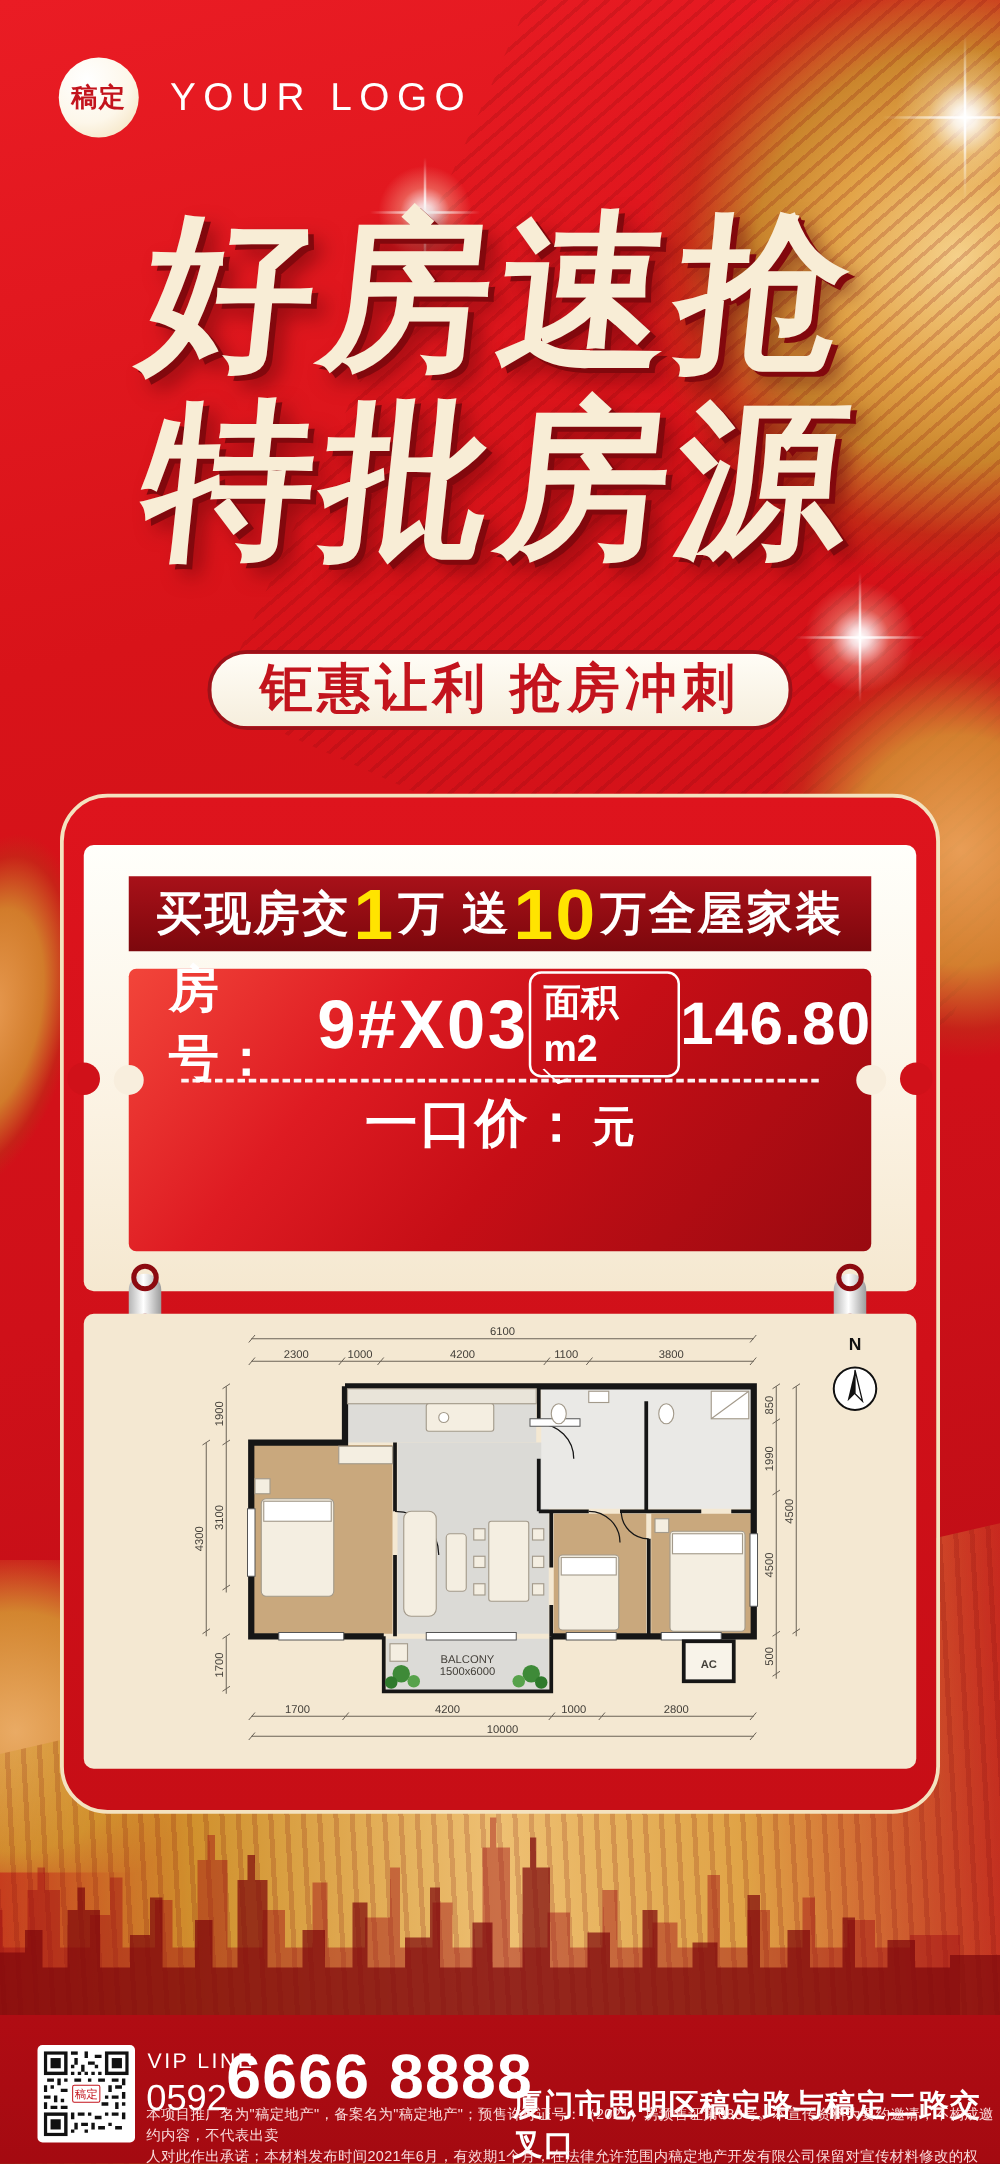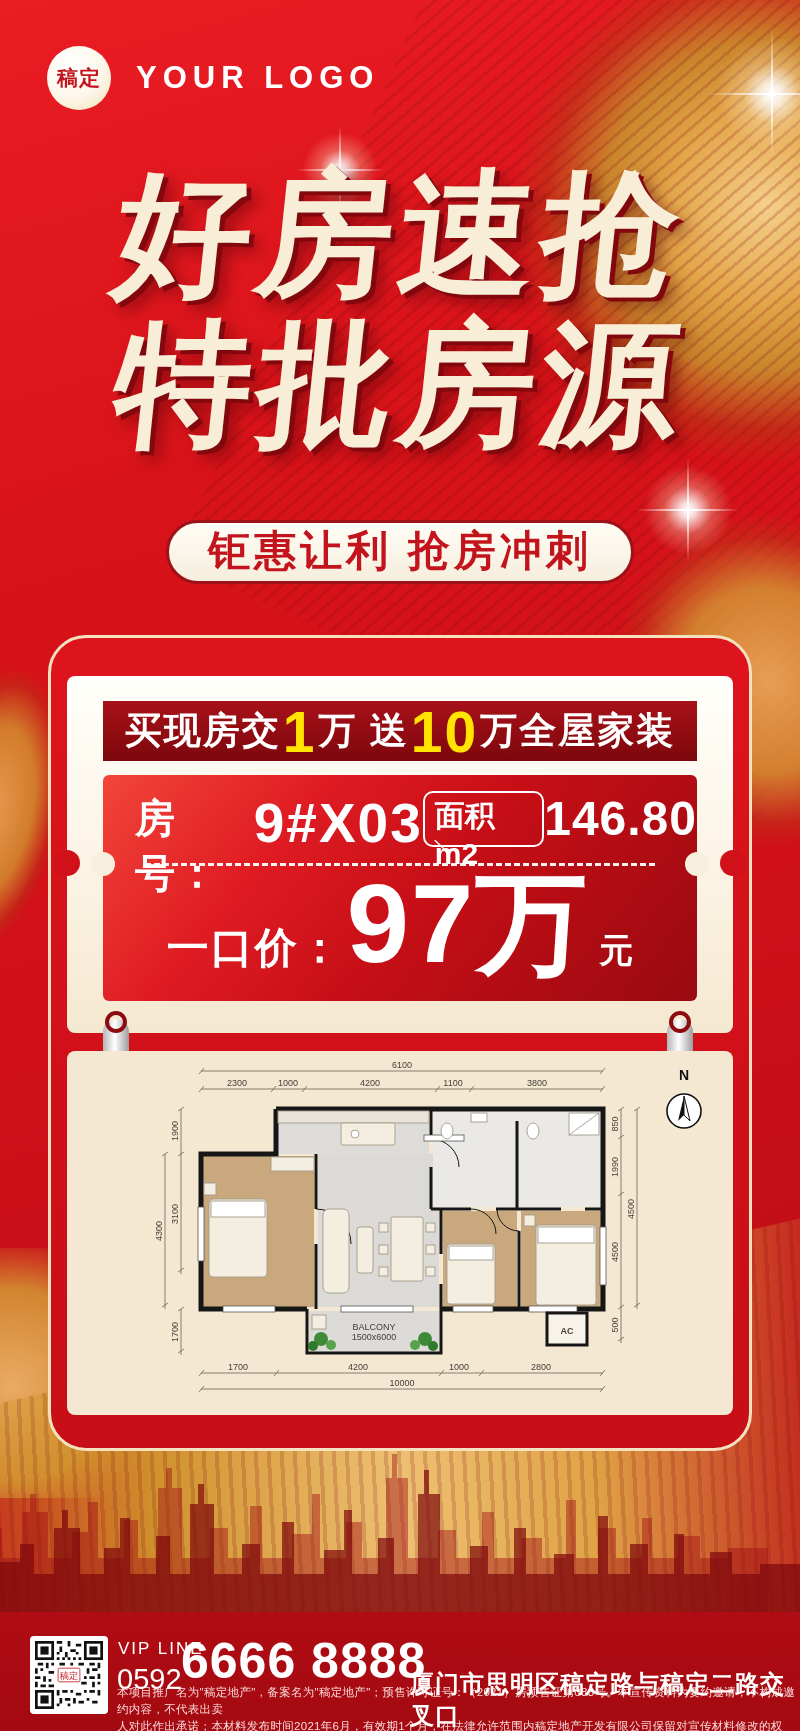--- a/index.html
+++ b/index.html
@@ -33,21 +33,21 @@
     background:linear-gradient(90deg,rgba(255,255,255,0),#fff,rgba(255,255,255,0));}
   .s1{left:706px;top:28px;width:132px;height:132px;}
   .s2{left:636px;top:458px;width:104px;height:104px;}
   .s3{left:296px;top:126px;width:88px;height:88px;}
 
   
   .logo-row{position:absolute;left:47px;top:46px;display:flex;align-items:center;gap:25px;}
   .logo-circle{width:64px;height:64px;border-radius:50%;display:flex;align-items:center;justify-content:center;
     background:radial-gradient(circle at 35% 28%,#ffffff 0%,#fdf7ea 55%,#f1ddb4 100%);
     color:#c3131c;font-size:21px;font-weight:700;letter-spacing:1px;}
-  .logo-text{color:#fff;font-size:31px;letter-spacing:6px;font-weight:700;}
+  .logo-text{color:#fff;font-size:31px;letter-spacing:6px;font-weight:400;}
 
   
   .headline{position:absolute;left:0;width:100%;text-align:center;font-weight:900;color:#f8edd6;
     transform:skewX(-6deg);line-height:1;letter-spacing:6px;
     text-shadow:5px 4px 0 #82080d,11px 9px 16px rgba(90,4,8,.55);}
   .h1{top:166px;font-size:136px;}
   .h2{top:316px;font-size:136px;}
 
   
   .pill{position:absolute;left:166px;top:520px;width:468px;height:64px;border-radius:34px;
@@ -64,21 +64,21 @@
   .wnotch.l{left:-13px;} .wnotch.r{right:-13px;}
 
   .banner{position:absolute;left:36px;top:25px;width:594px;height:60px;
     background:linear-gradient(180deg,#a81119 0%,#8a0a10 70%,#7c080d 100%);
     display:flex;align-items:center;justify-content:center;
     color:#fff;font-size:37px;font-weight:800;letter-spacing:2px;white-space:pre;}
   .banner .big{color:#ffe400;font-size:57px;font-weight:800;line-height:1;margin:0 2px;position:relative;top:1px;}
 
   .redpanel{position:absolute;left:36px;top:99px;width:594px;height:226px;border-radius:6px;
     background:linear-gradient(130deg,#f2453a 0%,#de1b22 30%,#c60e16 55%,#990a10 100%);}
-  .room-row{position:absolute;left:0;right:0;top:16px;height:56px;display:flex;justify-content:center;color:#fff;margin-left:32px;}
+  .room-row{position:absolute;left:0;right:0;top:16px;height:56px;display:flex;align-items:center;justify-content:center;color:#fff;margin-left:32px;}
   .room-label{font-size:40px;font-weight:700;letter-spacing:2px;}
   .room-no{font-size:55px;font-weight:700;letter-spacing:2px;}
   .area-badge{border:2px solid #fff;border-radius:10px;padding:3px 10px;font-size:30px;font-weight:600;position:relative;}
   .area-badge::after{content:"";position:absolute;left:14px;bottom:-6px;width:10px;height:10px;
     border-left:2px solid #fff;border-bottom:2px solid #fff;transform:skewX(40deg) rotate(-12deg);background:transparent;}
   .area-val{font-size:48px;font-weight:800;letter-spacing:1px;}
   .divider{position:absolute;left:42px;right:42px;top:88px;border-top:3px dashed rgba(255,255,255,.95);}
   .rnotch{position:absolute;width:24px;height:24px;border-radius:50%;background:#f8eedd;top:77px;}
   .rnotch.l{left:-12px;} .rnotch.r{right:-12px;}
   .price-row{position:absolute;left:0;right:0;top:96px;bottom:8px;display:flex;align-items:baseline;justify-content:center;color:#fff;}
@@ -154,21 +154,20 @@
           <span class="room-label">房号：</span>
           <span class="room-no">9#X03</span>
           <span class="area-badge">面积m2</span>
           <span class="area-val">146.80</span>
         </div>
         <div class="divider"></div>
         <div class="rnotch l"></div>
         <div class="rnotch r"></div>
         <div class="price-row">
           <span class="price-label">一口价：</span>
-          <span class="price-val">97万</span>
           <span class="price-unit">元</span>
         </div>
       </div>
     </div>
 
     <div class="hook l"></div>
     <div class="hook r"></div>
 
     <div class="panel-plan">
 

